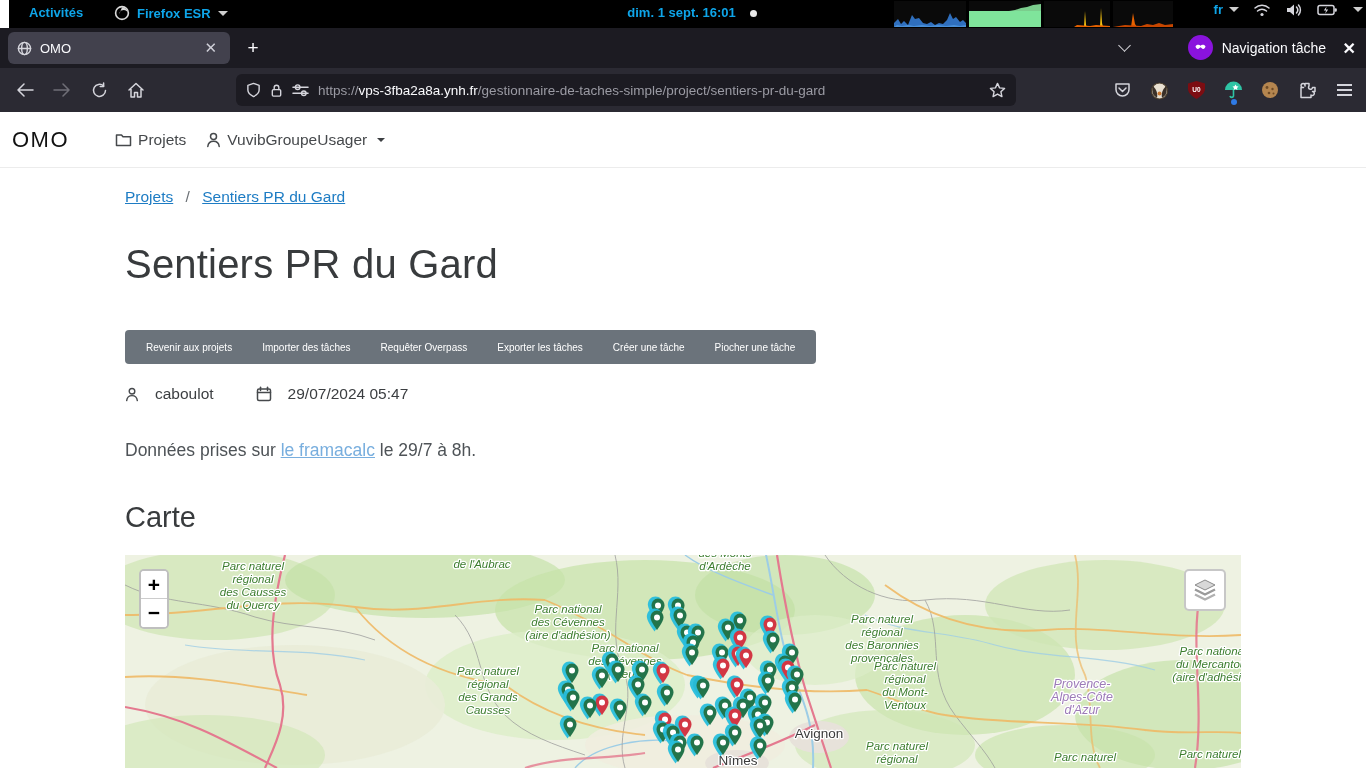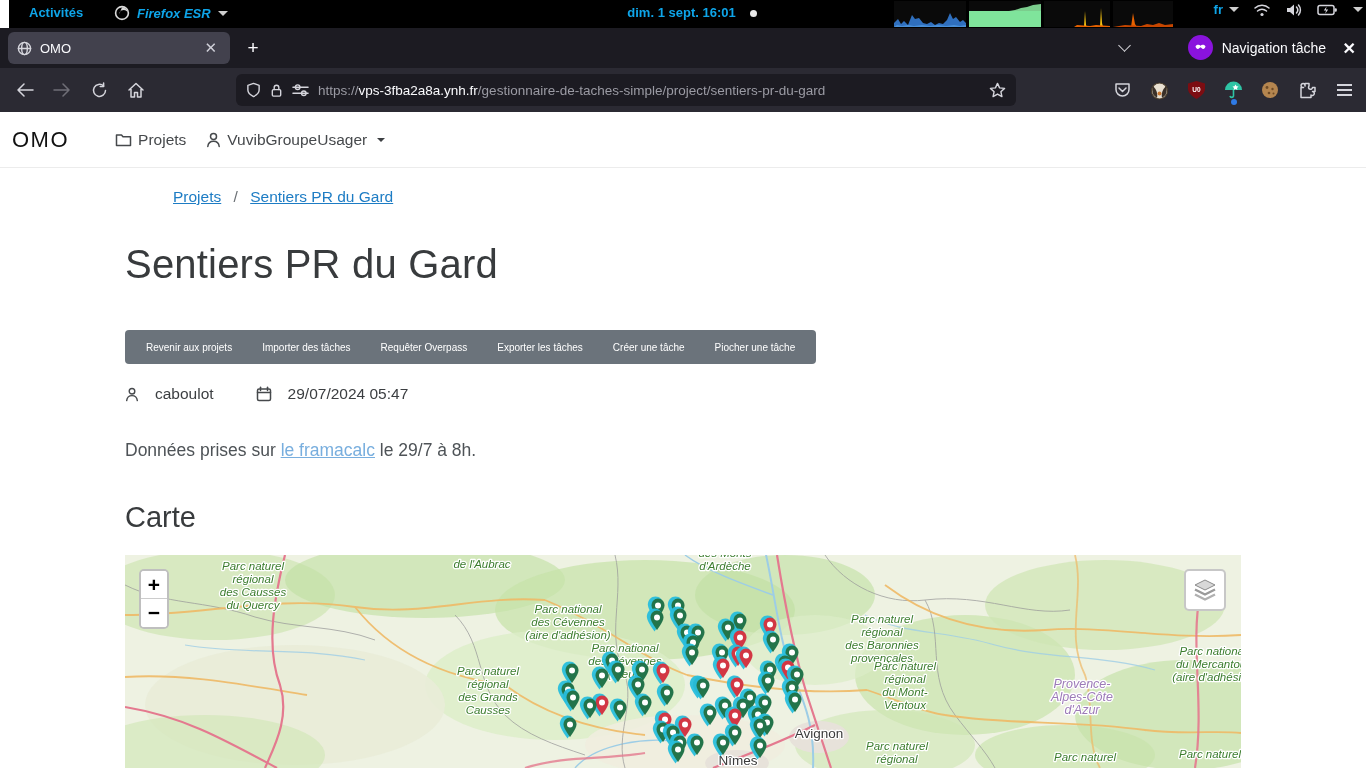--- a/index.html
+++ b/index.html
@@ -3,21 +3,21 @@
 <meta charset="utf-8">
 <style>
   * { margin:0; padding:0; box-sizing:border-box; }
   html,body { width:1366px; height:768px; overflow:hidden; background:#fff;
               font-family:"Liberation Sans", sans-serif; }
 
   
   .gnome-bar { position:absolute; top:0; left:9px; width:1366px; height:28px;
     background:#000; color:#0ea5e9; font-size:13px; font-weight:700; z-index:50; }
   .gb-activities { position:absolute; left:20px; top:5px; cursor:pointer; }
-  .gb-app { position:absolute; left:105px; top:5px; display:flex; align-items:center; gap:7px; cursor:pointer;font-style:italic; }
+  .gb-app { position:absolute; left:105px; top:5px; display:flex; align-items:center; gap:7px; cursor:pointer; }
   .gb-clock { position:absolute; left:0; right:0; top:5px; text-align:center; }
   .gb-clock span.dot { display:inline-block; width:7px; height:7px; border-radius:50%;
     background:#e9e9e9; margin-left:14px; vertical-align:middle; }
   .gb-graphs { position:absolute; left:885px; top:1px; display:flex; gap:3px; }
   .gb-graphs svg { background:#0a0a0a; }
   .gb-right { position:absolute; right:12px; top:0; height:19px; display:flex; align-items:center; gap:14px; }
   .caret-down { width:0; height:0; border-left:5px solid transparent; border-right:5px solid transparent;
     border-top:5px solid #cfcfcf; display:inline-block; }
 
   
@@ -53,21 +53,21 @@
 
   
   .page { position:absolute; top:112px; left:0; width:1366px; height:656px; background:#fff; color:#373a3c; }
   .site-header { position:absolute; top:0; left:0; width:1366px; height:56px;
     border-bottom:1px solid #ececec; display:flex; align-items:center; padding:0 12px; }
   .brand { font-size:22px; color:#111; letter-spacing:1.5px; margin-right:46px; cursor:pointer; }
   .hnav-item { display:flex; align-items:center; gap:6px; font-size:15.5px; color:#46494c; margin-right:20px; cursor:pointer; }
   .hnav-item .caret-dark { width:0; height:0; border-left:4.5px solid transparent; border-right:4.5px solid transparent;
     border-top:4.5px solid #3c3f42; margin-left:4px; }
 
-  .breadcrumb { position:absolute; left:125px; top:76px; font-size:15.5px; color:#6b7075;margin-left:48px; }
+  .breadcrumb { position:absolute; left:125px; top:76px; font-size:15.5px; color:#6b7075; }
   .breadcrumb a { color:#1d7cc4; text-decoration:underline; cursor:pointer; }
   .breadcrumb .sep { margin:0 8px; color:#6b7075; }
 
   h1.project-title { position:absolute; left:125px; top:130px; font-size:40px; font-weight:400;
     color:#383b3d; letter-spacing:0.2px; }
 
   .actions-bar { position:absolute; left:125px; top:218px; height:34px; background:#6b737b;
     border-radius:4px; display:inline-flex; align-items:center; padding:0 6px; }
   .actions-bar button { background:transparent; border:none; color:#fff; font-size:10px;
     font-family:"Liberation Sans", sans-serif; padding:0 15px; height:34px; cursor:pointer; }

